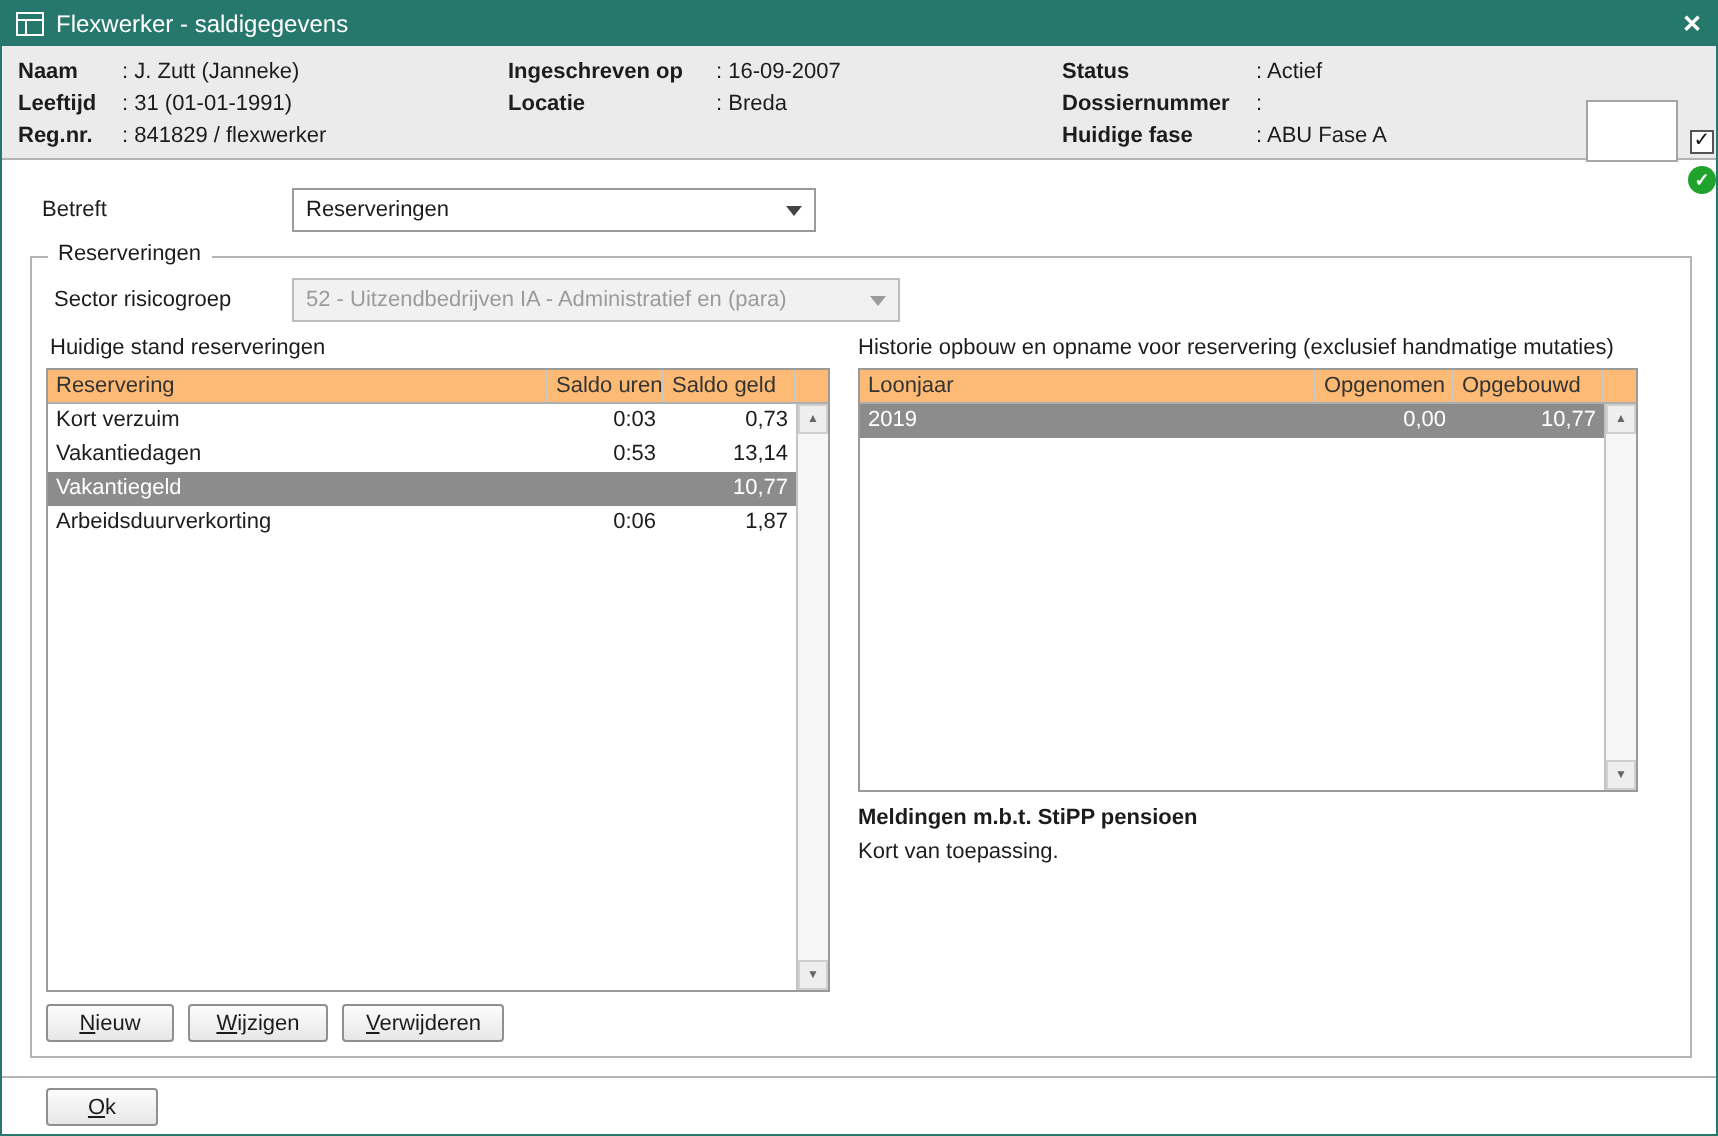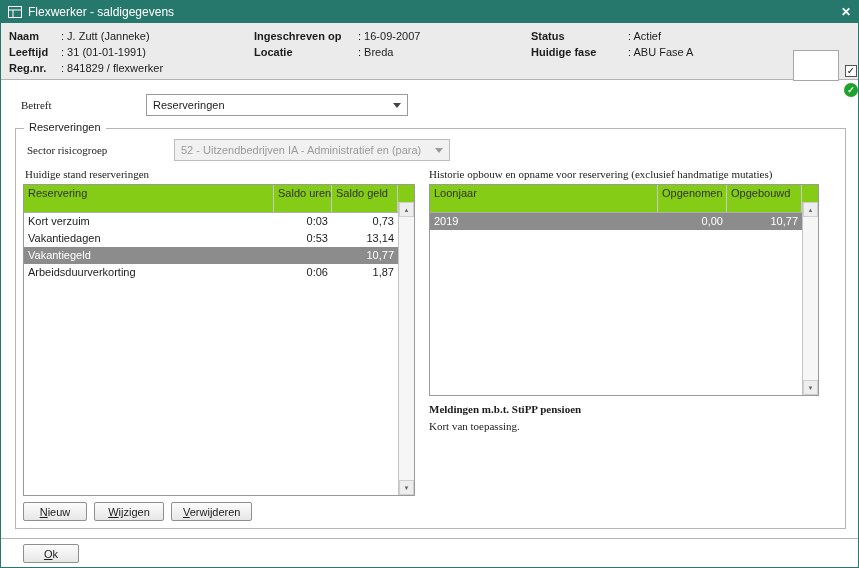--- a/index.html
+++ b/index.html
@@ -29,41 +29,41 @@
   .photobox{ position:absolute; left:792px; top:27px; width:46px; height:31px;
              background:#fff; border:1px solid #a6a6a6; }
   .hcheck{ position:absolute; left:844px; top:42px; width:12px; height:12px;
            background:#fff; border:1px solid #555; font-size:10px; line-height:10px;
            text-align:center; color:#111; cursor:pointer; }
   .greencheck{ position:absolute; left:843px; top:60px; width:14px; height:14px;
                border-radius:50%; background:var(--status-green,#1fa32c); color:#fff;
                font-size:9px; font-weight:bold; line-height:14px; text-align:center; }
 
   
-  .lbl{ position:absolute; white-space:nowrap;font-family:Liberation Serif, serif; }
+  .lbl{ position:absolute; white-space:nowrap; }
   .bold{ font-weight:bold; }
 
   
   .combo{ position:absolute; height:22px; background:#fff; border:1px solid #9a9a9a;
           display:flex; align-items:center; padding:0 6px; cursor:pointer; }
   .combo .val{ flex:1; overflow:hidden; white-space:nowrap; }
   .chev{ width:0; height:0; border-left:4px solid transparent;
          border-right:4px solid transparent; border-top:5px solid #444; margin-left:6px; }
   .combo.disabled{ background:#f1f1f1; color:#9b9b9b; border-color:#bdbdbd; cursor:default; }
   .combo.disabled .chev{ border-top-color:#9b9b9b; }
 
   
   .groupbox{ position:absolute; left:14px; top:127px; width:831px; height:401px;
              border:1px solid #b5b5b5; }
   .legend{ position:absolute; top:-8px; left:8px; background:#fff; padding:0 5px;
            white-space:nowrap; }
 
   
   .listbox{ position:absolute; border:1px solid #9a9a9a; background:#fff; overflow:hidden; }
-  .lheader{ display:flex; height:28px; background:#84cc16; border-bottom:1px solid #aeaeae; }
+  .lheader{ display:flex; height:17px; background:#fdba74; border-bottom:1px solid #aeaeae; }
   .lheader .hc{ padding:1px 4px; border-right:1px solid #c8c8c8; line-height:14px;
                 white-space:nowrap; overflow:hidden; color:#333; cursor:pointer; }
   .lrow{ display:flex; height:17px; line-height:17px; cursor:pointer; }
   .cell{ padding:0 4px; white-space:nowrap; overflow:hidden; }
   .num{ text-align:right; }
   .sel{ background:var(--selection,#8c8c8c); color:#fff; }
 
   .vscroll{ position:absolute; top:17px; right:0; bottom:0; width:16px;
             background:#f6f6f6; border-left:1px solid #c4c4c4; }
   .sbtn{ position:absolute; left:0; right:0; height:15px; background:#eee;
@@ -101,39 +101,40 @@
       <div class="hrow"><span class="hlabel">Naam</span><span>: J. Zutt (Janneke)</span></div>
       <div class="hrow"><span class="hlabel">Leeftijd</span><span>: 31 (01-01-1991)</span></div>
       <div class="hrow"><span class="hlabel">Reg.nr.</span><span>: 841829 / flexwerker</span></div>
     </div>
     <div class="hcol c2">
       <div class="hrow"><span class="hlabel">Ingeschreven op</span><span>: 16-09-2007</span></div>
       <div class="hrow"><span class="hlabel">Locatie</span><span>: Breda</span></div>
     </div>
     <div class="hcol c3">
       <div class="hrow"><span class="hlabel">Status</span><span>: Actief</span></div>
+      <div class="hrow"><span class="hlabel">Dossiernummer</span><span>:</span></div>
       <div class="hrow"><span class="hlabel">Huidige fase</span><span>: ABU Fase A</span></div>
     </div>
     <div class="photobox"></div>
     <div class="hcheck">✓</div>
     <div class="greencheck">✓</div>
   </div>
 
   <div class="lbl" style="left:20px; top:98px;">Betreft</div>
   <div class="combo" style="left:145px; top:93px; width:262px;">
     <span class="val">Reserveringen</span>
     <span class="chev"></span>
   </div>
 
   <div class="groupbox">
     <span class="legend">Reserveringen</span>
   </div>
 
   <div class="lbl" style="left:26px; top:143px;">Sector risicogroep</div>
-  <div class="combo disabled" style="left:145px; top:138px; width:276px;margin-left:28px;">
+  <div class="combo disabled" style="left:145px; top:138px; width:304px;">
     <span class="val">52 - Uitzendbedrijven IA - Administratief en (para)</span>
     <span class="chev"></span>
   </div>
 
   <div class="lbl" style="left:24px; top:167px;">Huidige stand reserveringen</div>
   <div class="listbox" style="left:22px; top:183px; width:392px; height:312px;">
     <div class="lheader">
       <div class="hc" style="width:250px;">Reservering</div>
       <div class="hc" style="width:58px;">Saldo uren</div>
       <div class="hc" style="width:66px;">Saldo geld</div>

